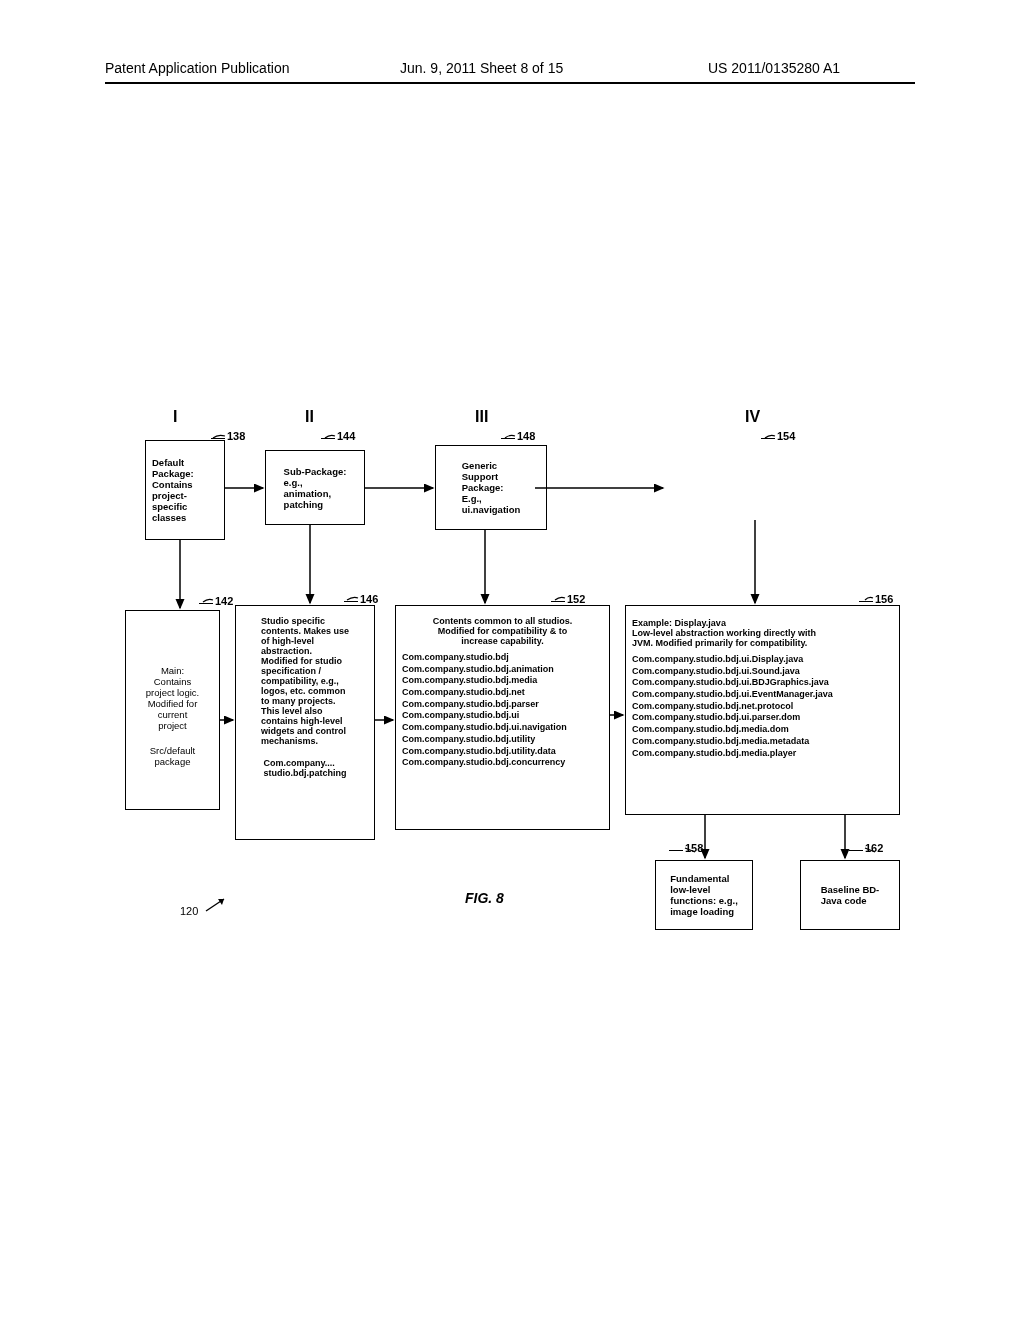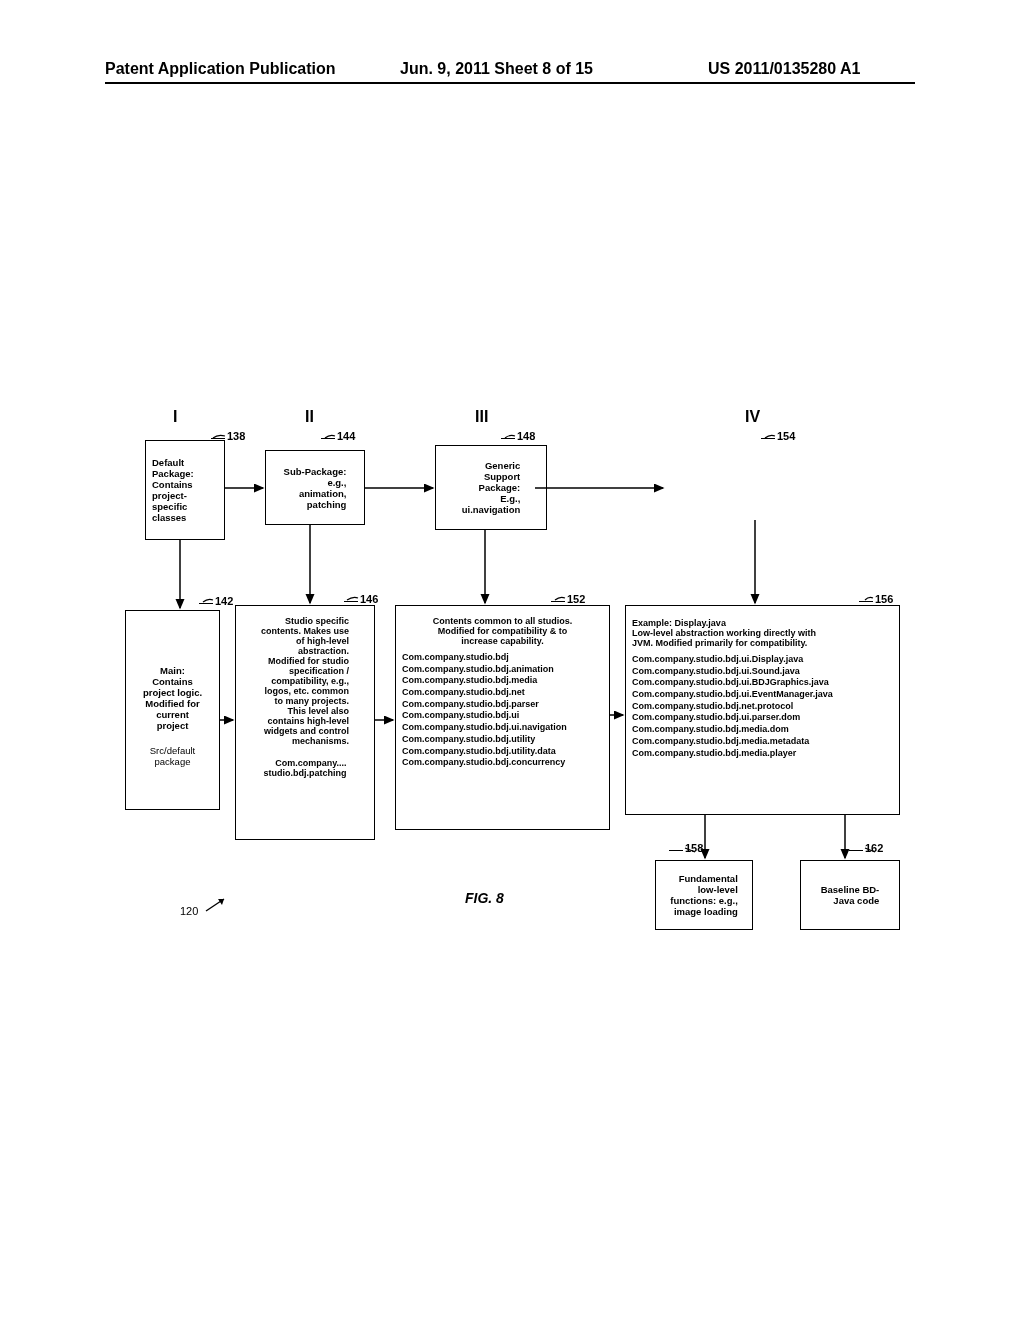--- a/index.html
+++ b/index.html
@@ -21,22 +21,22 @@
     position: absolute;
     left: 105px;
     top: 82px;
     width: 810px;
     height: 2px;
     background: #000;
   }
   .header-text {
     position: absolute;
     top: 60px;
-    font-size: 16px;
-    font-weight: bold;
+    font-size: 14px;
+    font-weight: normal;
   }
   .hdr-left { left: 105px; }
   .hdr-mid { left: 400px; }
   .hdr-right { left: 708px; }
 
   .diagram-area {
     position: absolute;
     left: 105px;
     top: 400px;
     width: 820px;
@@ -49,21 +49,21 @@
     font-size: 16px;
     text-align: center;
   }
 
   .box {
     position: absolute;
     border: 1.5px solid #000;
     background: #fff;
     padding: 6px;
     font-size: 10px;
-    text-align: right;
+    text-align: left;
     display: flex;
     align-items: center;
     justify-content: center;
     flex-direction: column;
   }
   .box-left {
     text-align: left;
     justify-content: flex-start;
     align-items: flex-start;
   }
@@ -149,21 +149,21 @@
 Support
 Package:
 E.g.,
 ui.navigation</span>
     </div>
     <div class="callout" style="left:412px; top:30px;">148</div>
 
     <div class="callout" style="left:672px; top:30px;">154</div>
 
     <div class="box box-left" style="left:20px; top:210px; width:95px; height:200px; justify-content:center; align-items:center; text-align:center;">
-      <span style="white-space:pre-line; font-weight:bold; font-size:9.5px;margin-top:11px;">Main:
+      <span style="white-space:pre-line; font-weight:normal; font-size:9.5px;margin-top:11px;">Main:
 Contains
 project logic.
 Modified for
 current
 project</span>
       <span style="white-space:pre-line; font-weight:normal; font-size:9.5px; margin-top:14px;">Src/default
 package</span>
     </div>
     <div class="callout" style="left:110px; top:195px;">142</div>
 

